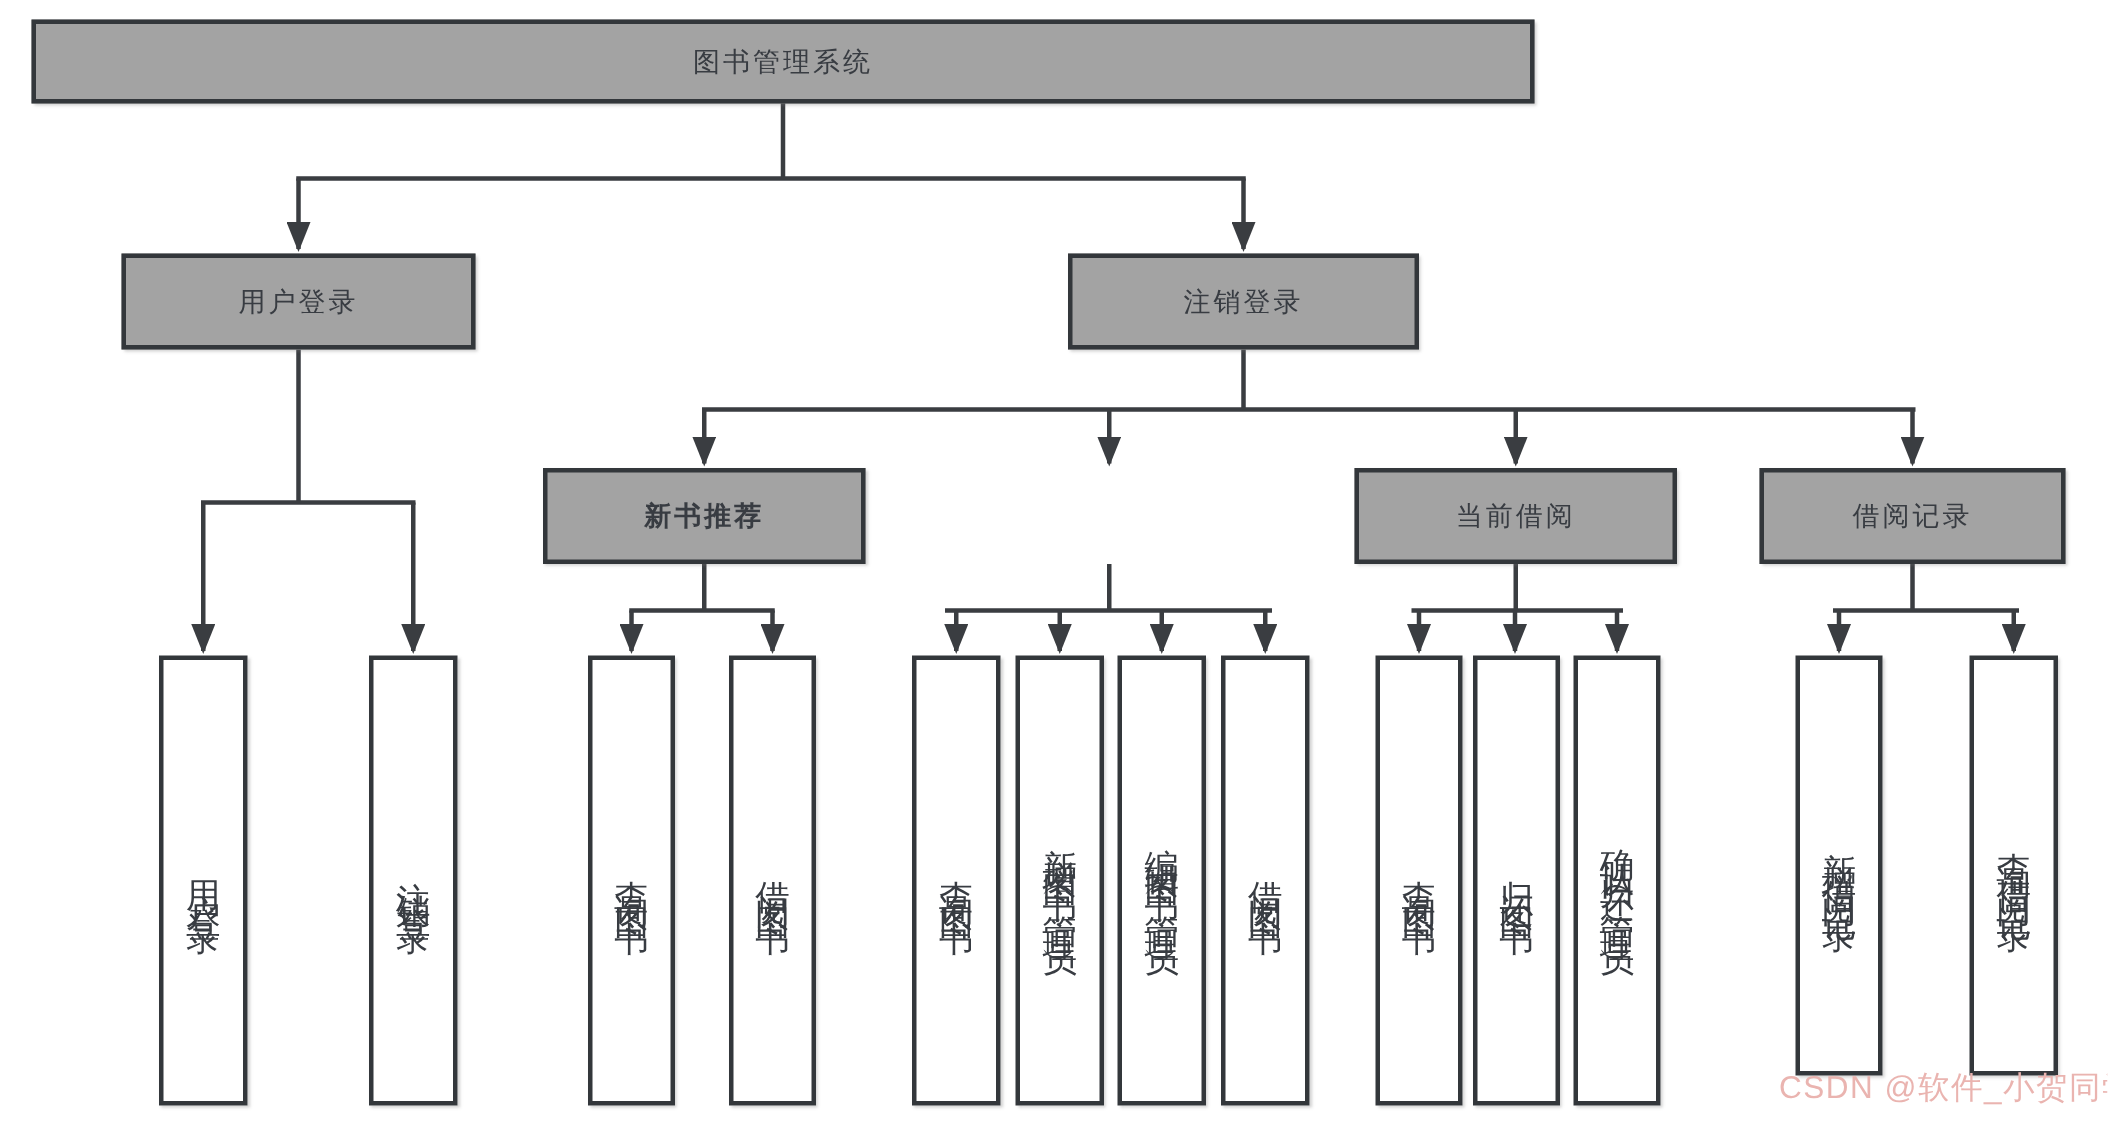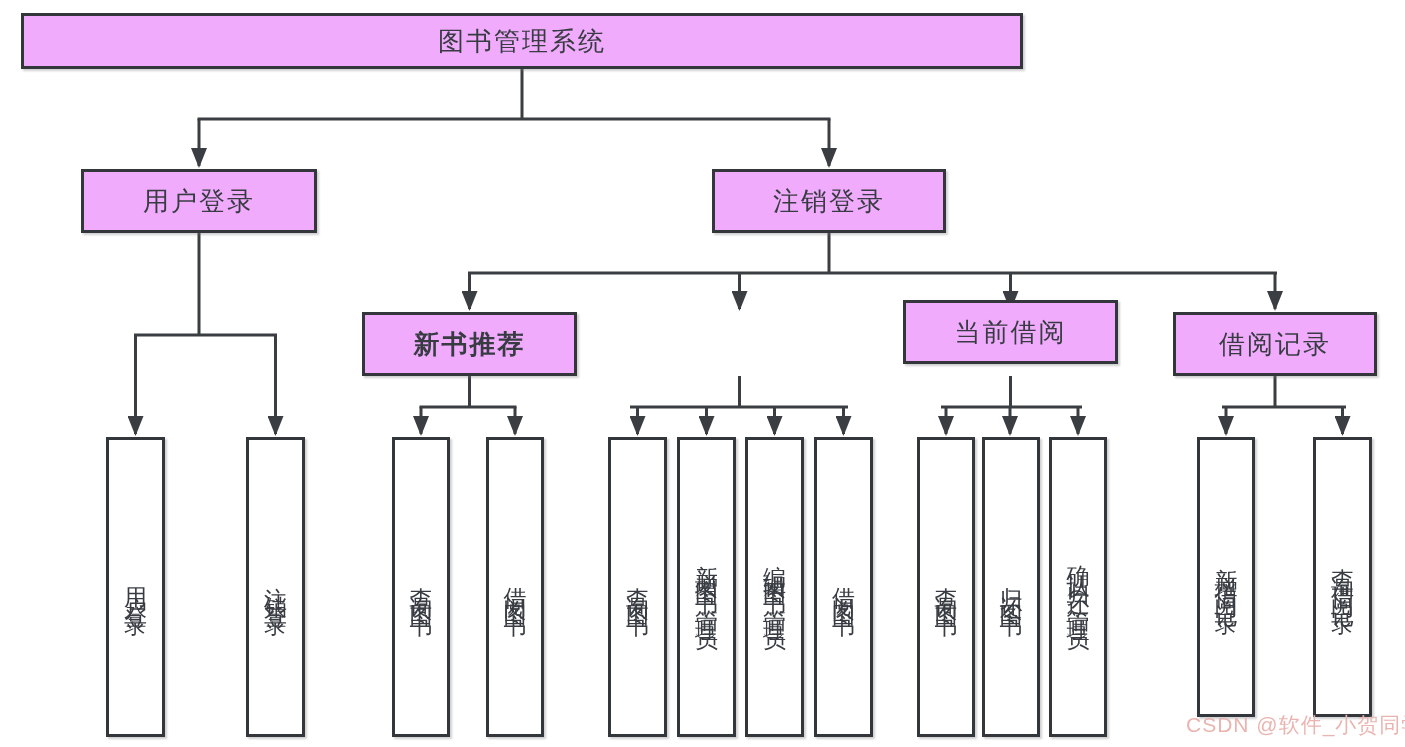--- a/index.html
+++ b/index.html
@@ -10,24 +10,24 @@
     font-family:"Liberation Sans","DejaVu Sans",sans-serif;
     overflow:hidden;
   }
   .wires{position:absolute;left:0;top:0;width:1405px;height:747px;}
   .wires path.line{stroke:#3a3d41;stroke-width:3;fill:none;}
   .wires path.arrow{stroke:#3a3d41;stroke-width:3;fill:none;}
   .node{
     position:absolute;
     box-sizing:border-box;
     border:3px solid #33373b;
-    background:#f0abfc;
+    background:#a3a3a3;
     display:flex;align-items:center;justify-content:center;
     color:#383c42;
-    font-size:26px;
+    font-size:18px;
     letter-spacing:2px;
     box-shadow:1.5px 1.5px 2px rgba(120,120,120,0.35);
   }
   .vnode{
     position:absolute;
     box-sizing:border-box;
     border:3px solid #33373b;
     background:#ffffff;
     display:flex;align-items:center;justify-content:center;
     color:#383c42;
@@ -104,21 +104,21 @@
   <div class="node" style="left:81px;top:169px;width:236px;height:64px;">
     <span>用户登录</span>
   </div>
   <div class="node" style="left:712px;top:169px;width:234px;height:64px;">
     <span>注销登录</span>
   </div>
 
   <div class="node" style="left:362px;top:312px;width:215px;height:64px;font-weight:bold;">
     <span>新书推荐</span>
   </div>
-  <div class="node" style="left:903px;top:300px;width:215px;height:64px;">
+  <div class="node" style="left:903px;top:312px;width:215px;height:64px;">
     <span>当前借阅</span>
   </div>
   <div class="node" style="left:1173px;top:312px;width:204px;height:64px;">
     <span>借阅记录</span>
   </div>
 
   <div class="vnode" style="left:106px;top:437px;width:59px;height:300px;">
     <span class="vtext">用户登录</span>
   </div>
   <div class="vnode" style="left:246px;top:437px;width:59px;height:300px;">

